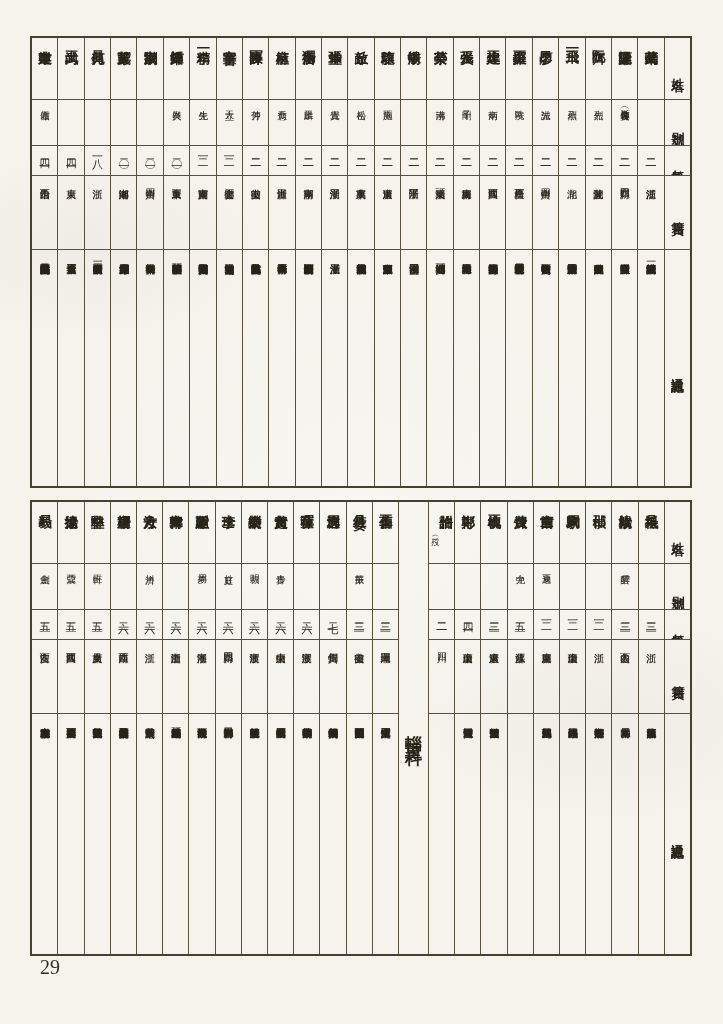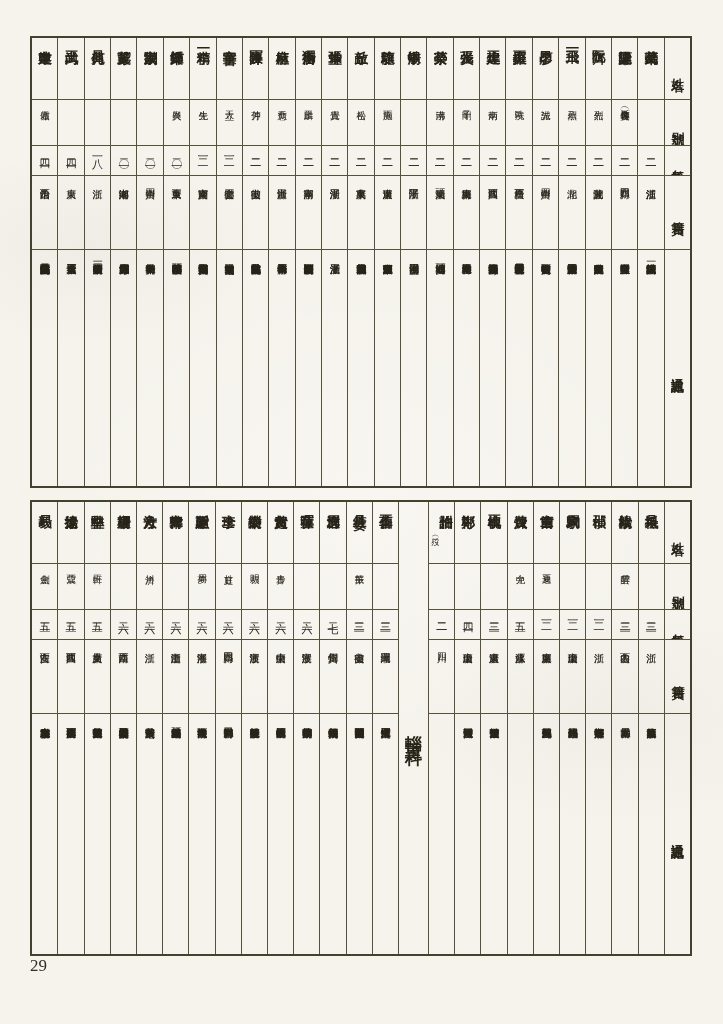--- a/index.html
+++ b/index.html
@@ -59,22 +59,22 @@
   .col.head .vt{margin:auto;font-size:13px;font-weight:700;padding:0;letter-spacing:1px;}
   
   .col.divider{flex:0 0 30px;justify-content:center;}
   .divider-label{
     margin:auto;
     font-size:17px;font-weight:700;
     letter-spacing:7px;
     padding-top:7px;
   }
   .page-number{
-    position:absolute;left:30px;top:956px;
-    font-size:17px;color:#332e22;
+    position:absolute;left:40px;top:956px;
+    font-size:20px;color:#332e22;
   }
 </style>
 </head>
 <body>
 
 <div class="page">
 
   <div class="sheet-table" id="table-top">
     <div class="grid">
       <div class="col head">

